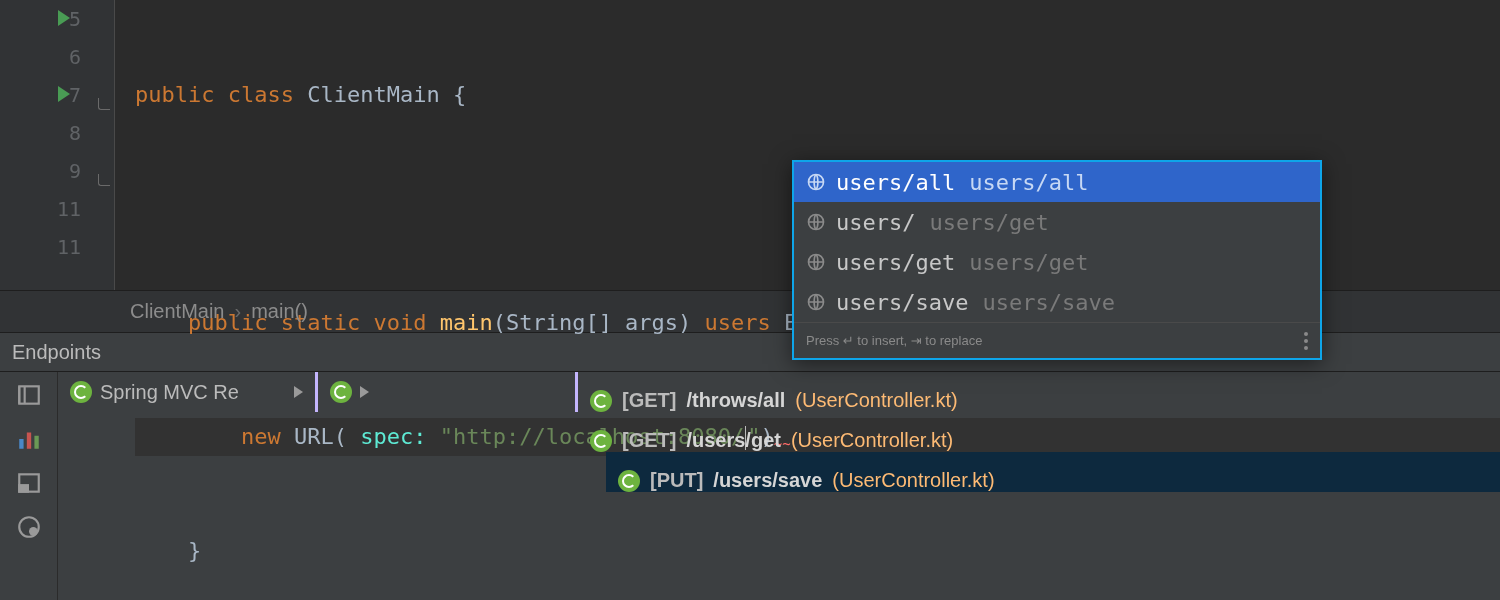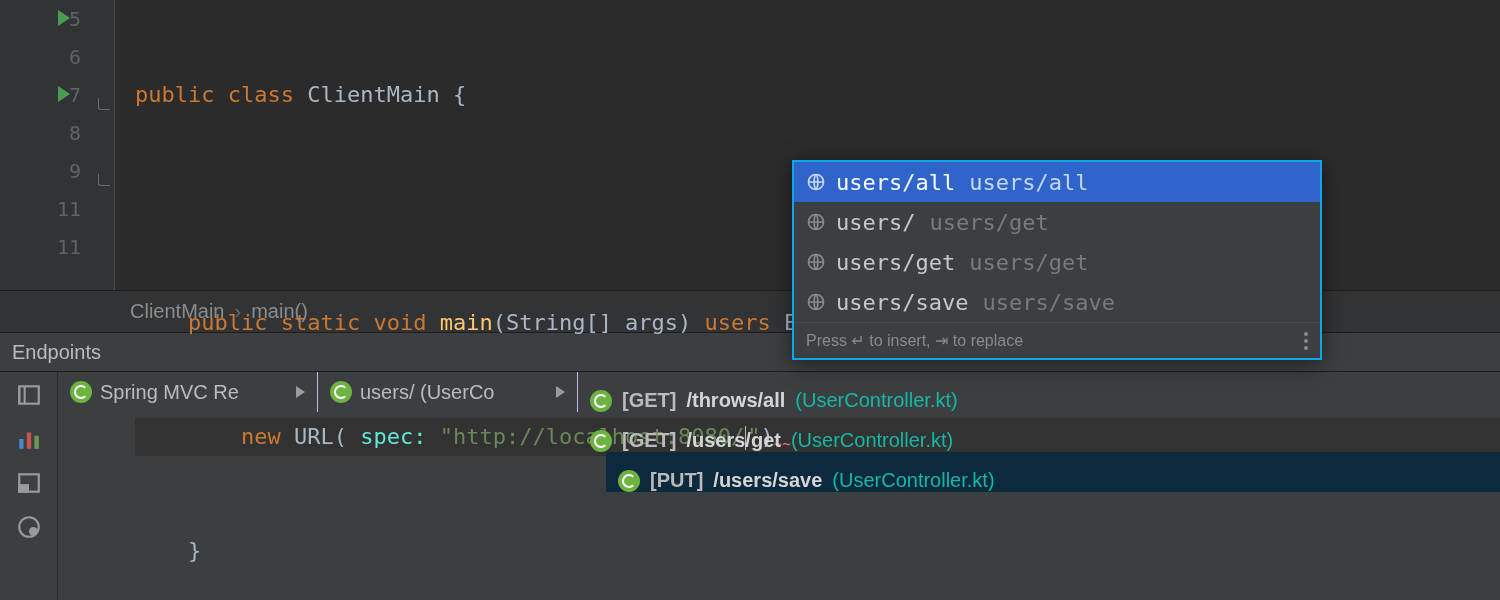--- a/index.html
+++ b/index.html
@@ -147,21 +147,21 @@
     align-items: flex-end;
     height: 40px;
     padding-left: 12px;
     font-family: -apple-system, 'Segoe UI', sans-serif;
     font-size: 20px;
     gap: 10px;
   }
   .ep-row.selected { background: #0d293e; margin-left: 28px; }
   .method { font-weight: bold; color: #bbbbbb; }
   .path { font-weight: bold; color: #d5d5d5; }
-  .src { color: #14b8a6; }
+  .src { color: #fdba74; }
 
   
   .popup {
     position: absolute;
     left: 792px;
     top: 160px;
     width: 530px;
     background: #3c3f41;
     border: 2px solid #0ea5e9;
     box-shadow: 0 4px 20px rgba(0,0,0,0.5);
@@ -186,35 +186,35 @@
   }
   .globe svg { width: 100%; height: 100%; display:block; }
   .pop-main { font-family: 'Menlo','Consolas',monospace; color: #c8c8c8; }
   .pop-hint { font-family: 'Menlo','Consolas',monospace; color: #7a7a7a; margin-left: 4px; }
   .popup-footer {
     display: flex;
     align-items: center;
     justify-content: space-between;
     height: 36px;
     padding: 0 12px;
-    font-size: 16px;
+    font-size: 13px;
     color: #8a8a8a;
     border-top: 1px solid #4a4a4a;
   }
   .dots { display:flex; flex-direction: column; gap:3px; }
   .dots span { width:4px;height:4px;border-radius:50%;background:#8a8a8a; }
 
   .nav-crumbs {
     display:flex;
     height: 40px;
   }
   .nav-crumb {
     display:flex; align-items:center; gap:8px;
     padding: 0 12px;
-    border-right: 1px solid #c4b5fd;
+    border-right: 3px solid #c4b5fd;
     font-family: -apple-system,'Segoe UI',sans-serif;
     font-size:20px; color:#bbbbbb;
     white-space: nowrap; overflow:hidden;
   }
   .crumb1 { width: 260px; }
   .crumb2 { width: 260px; }
 </style>
 </head>
 <body>
 
@@ -285,21 +285,20 @@
 
   <div style="display:flex;flex-direction:column;flex:1">
     <div class="nav-crumbs">
       <div class="nav-crumb crumb1">
         <span class="spring-icon"></span>
         <span style="overflow:hidden;text-overflow:clip;flex:1">Spring MVC Re</span>
         <span class="tri-right"></span>
       </div>
       <div class="nav-crumb crumb2">
         <span class="spring-icon"></span>
-        <span style="overflow:hidden;flex:1">users/ (UserCo</span>
         <span class="tri-right"></span>
       </div>
       <div class="endpoints-list" style="flex:1">
         <div class="ep-row">
           <span class="spring-icon"></span>
           <span class="method">[GET]</span>
           <span class="path">/throws/all</span>
           <span class="src">(UserController.kt)</span>
         </div>
         <div class="ep-row">

